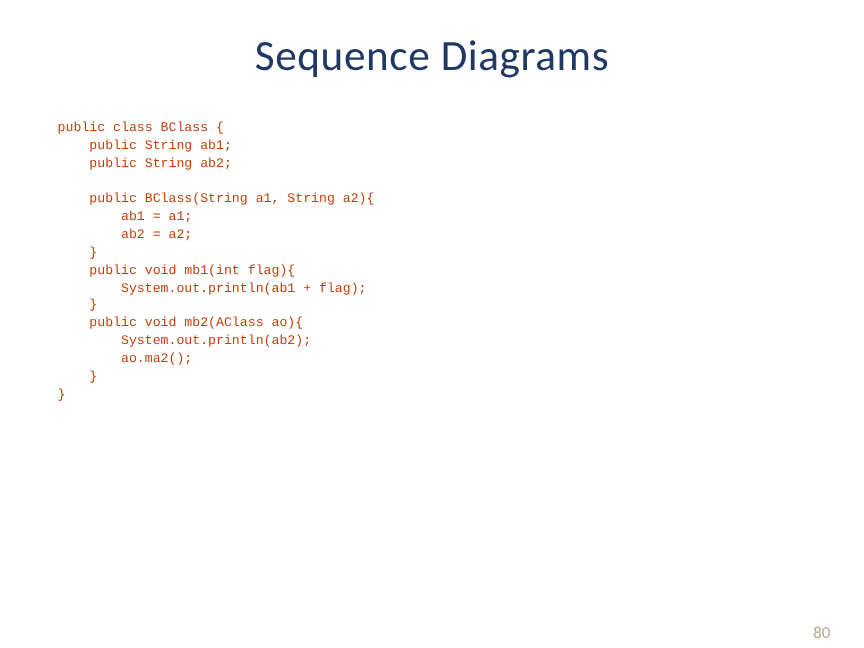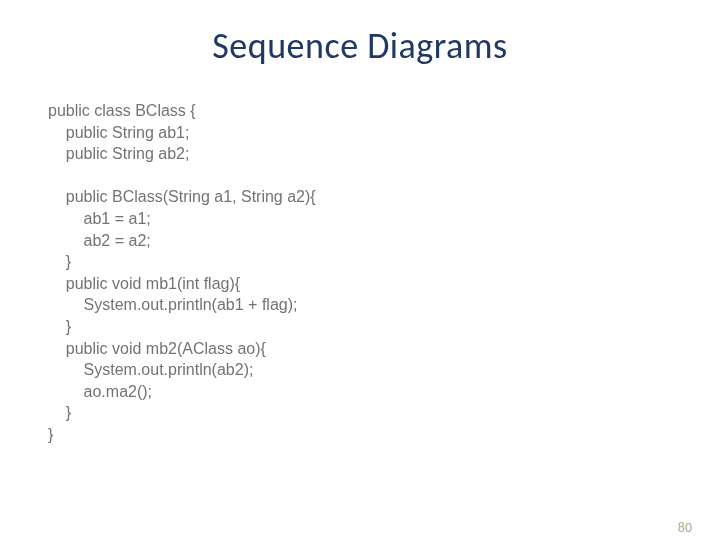--- a/index.html
+++ b/index.html
@@ -26,24 +26,24 @@
     text-align: center;
     font-size: 36px;
     font-weight: 400;
     color: #1f3864;
     letter-spacing: 0.5px;
   }
   .code-block {
     position: absolute;
     top: 100px;
     left: 48px;
-    font-family: Liberation Sans, sans-serif;
-    font-size: 16px;
+    font-family: Liberation Mono, monospace;
+    font-size: 11px;
     line-height: 1.35;
-    color: #737373;
+    color: #c2410c;
     white-space: pre;
   }
   .page-number {
     position: absolute;
     bottom: 4px;
     right: 28px;
     font-size: 14px;
     color: #b0a98f;
   }
 </style>

